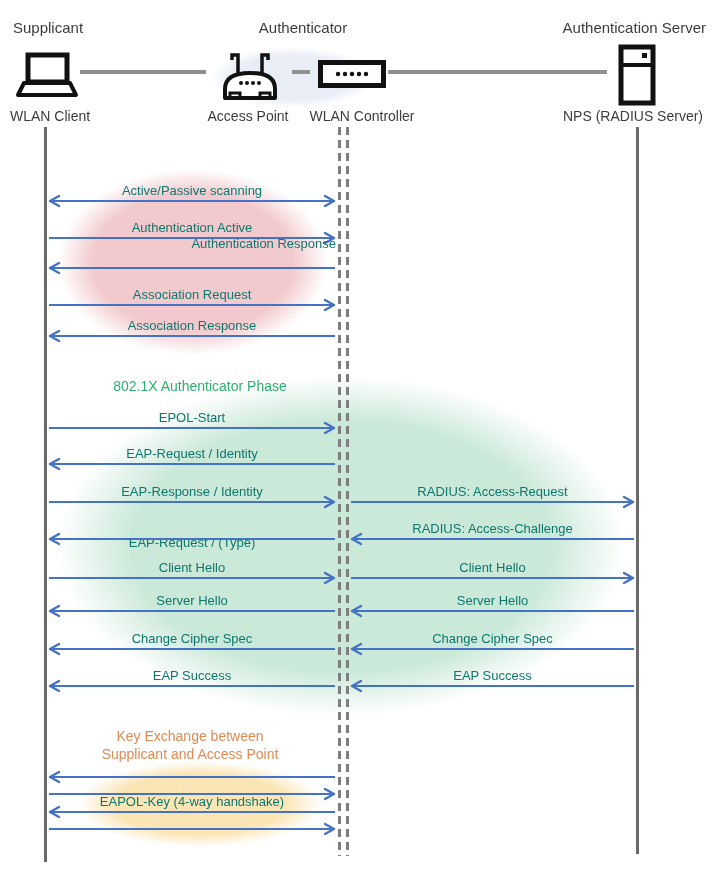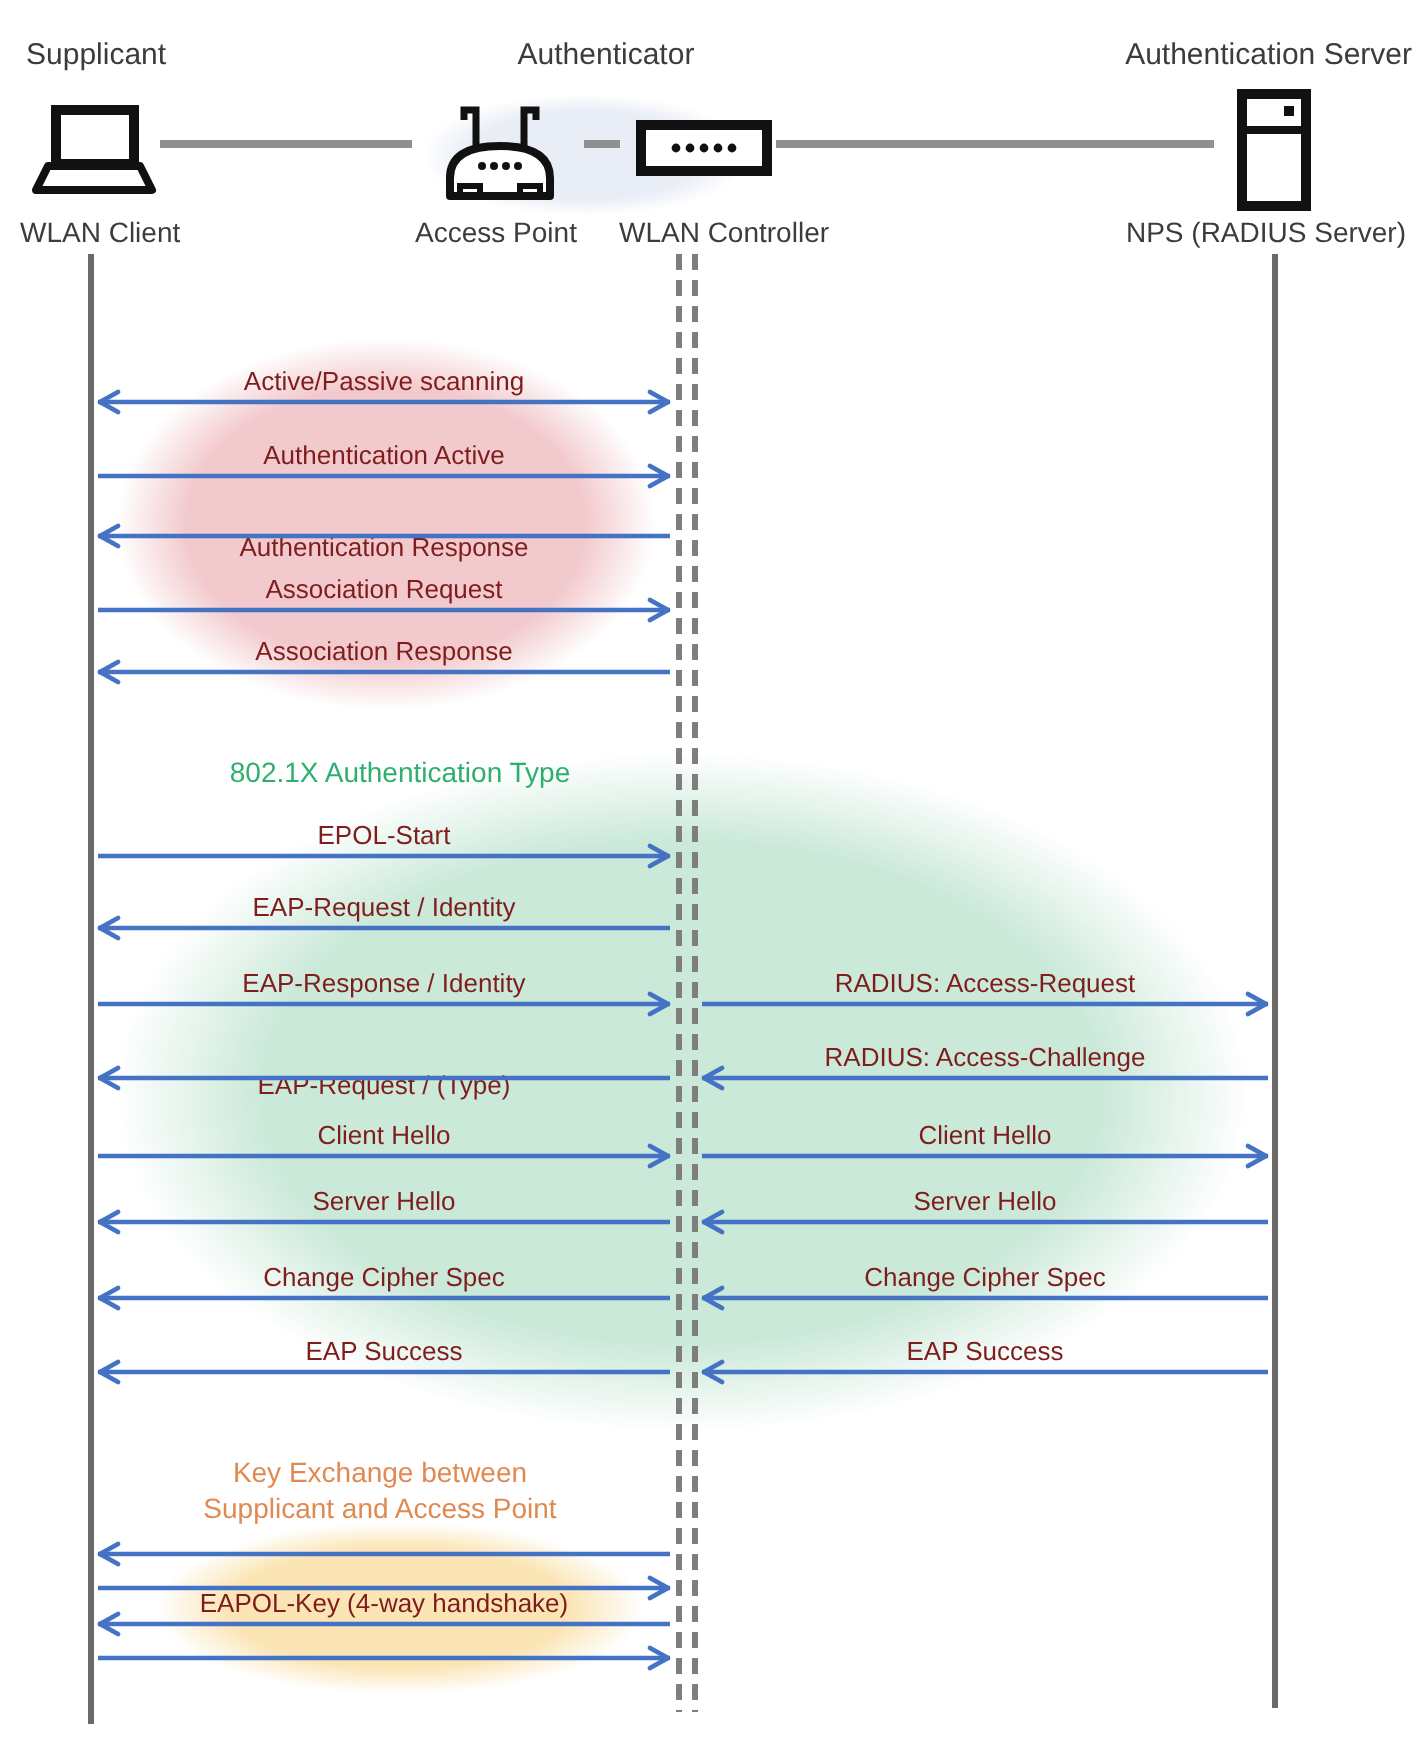--- a/index.html
+++ b/index.html
@@ -19,21 +19,21 @@
     background:repeating-linear-gradient(to bottom,var(--dash) 0 8px,rgba(255,255,255,0) 8px 13px);}
   .connector{position:absolute;height:4px;background:var(--connector);z-index:2;}
   .role-label{position:absolute;top:19px;font-size:15px;color:#3c3c3c;z-index:4;white-space:nowrap;}
   .dev-label{position:absolute;top:108px;font-size:14px;color:#3c3c3c;z-index:4;white-space:nowrap;}
   .icon{position:absolute;z-index:4;}
   .phase-title{position:absolute;font-size:14px;text-align:center;z-index:3;line-height:18px;}
   #phase-80211-title{left:41px;top:147px;width:300px;color:var(--red-t);}
   #phase-8021x-title{left:50px;top:377px;width:300px;color:var(--green-t);}
   #phase-key-title{left:40px;top:727px;width:300px;color:var(--orange-t);}
   .msg-label{position:absolute;font-size:13px;line-height:16px;text-align:center;
-             color:#7f1d1d;z-index:3;white-space:nowrap;}
+             color:#0f766e;z-index:3;white-space:nowrap;}
   .msg-arrow{position:absolute;z-index:3;overflow:visible;}
   .ctr{text-align:center;}
 </style>
 </head>
 <body>
 
 <div id="stage">
 
   <div class="ellipse" id="authenticator-ellipse"></div>
   <div class="ellipse" id="phase-80211-ellipse"></div>
@@ -79,39 +79,39 @@
     <rect x="3" y="3" width="32" height="56" fill="#fff" stroke="#111" stroke-width="5"></rect>
     <line x1="4" y1="21" x2="34" y2="21" stroke="#111" stroke-width="4"></line>
     <rect x="24" y="9" width="5" height="5" fill="#111"></rect>
   </svg>
 
   <div class="dev-label" style="left:10px;">WLAN Client</div>
   <div class="dev-label ctr" style="left:178px;width:140px;">Access Point</div>
   <div class="dev-label ctr" style="left:292px;width:140px;">WLAN Controller</div>
   <div class="dev-label ctr" style="left:553px;width:160px;">NPS (RADIUS Server)</div>
 
-  <div class="phase-title" id="phase-8021x-title">802.1X Authentication Type</div>
+  <div class="phase-title" id="phase-8021x-title">802.1X Authenticator Phase</div>
   <div class="phase-title" id="phase-key-title">
     <div>Key Exchange between</div>
     <div>Supplicant and Access Point</div>
   </div>
 
   <div id="messages">
       <div class="msg-label" style="left: 48px; width: 288px; top: 183px;">Active/Passive scanning</div>
       <svg width="288" height="16" class="msg-arrow" style="left: 48px; top: 193px;">
         <line x1="1" y1="8" x2="287" y2="8" stroke="#4472C4" stroke-width="2.2"></line>
         <polyline points="277,3 286,8 277,13" fill="none" stroke="#4472C4" stroke-width="2.4" stroke-linecap="round" stroke-linejoin="round"></polyline>
         <polyline points="11,3 2,8 11,13" fill="none" stroke="#4472C4" stroke-width="2.4" stroke-linecap="round" stroke-linejoin="round"></polyline>
       </svg>
       <div class="msg-label" style="left: 48px; width: 288px; top: 220px;">Authentication Active</div>
       <svg width="288" height="16" class="msg-arrow" style="left: 48px; top: 230px;">
         <line x1="1" y1="8" x2="287" y2="8" stroke="#4472C4" stroke-width="2.2"></line>
         <polyline points="277,3 286,8 277,13" fill="none" stroke="#4472C4" stroke-width="2.4" stroke-linecap="round" stroke-linejoin="round"></polyline>
       </svg>
-      <div class="msg-label" style="left: 48px; width: 288px; top: 266px;">Authentication Response</div>
+      <div class="msg-label" style="left: 48px; width: 288px; top: 236px; text-align: right;">Authentication Response</div>
       <svg width="288" height="16" class="msg-arrow" style="left: 48px; top: 260px;">
         <line x1="1" y1="8" x2="287" y2="8" stroke="#4472C4" stroke-width="2.2"></line>
         <polyline points="11,3 2,8 11,13" fill="none" stroke="#4472C4" stroke-width="2.4" stroke-linecap="round" stroke-linejoin="round"></polyline>
       </svg>
       <div class="msg-label" style="left: 48px; width: 288px; top: 287px;">Association Request</div>
       <svg width="288" height="16" class="msg-arrow" style="left: 48px; top: 297px;">
         <line x1="1" y1="8" x2="287" y2="8" stroke="#4472C4" stroke-width="2.2"></line>
         <polyline points="277,3 286,8 277,13" fill="none" stroke="#4472C4" stroke-width="2.4" stroke-linecap="round" stroke-linejoin="round"></polyline>
       </svg>
       <div class="msg-label" style="left: 48px; width: 288px; top: 318px;">Association Response</div>

